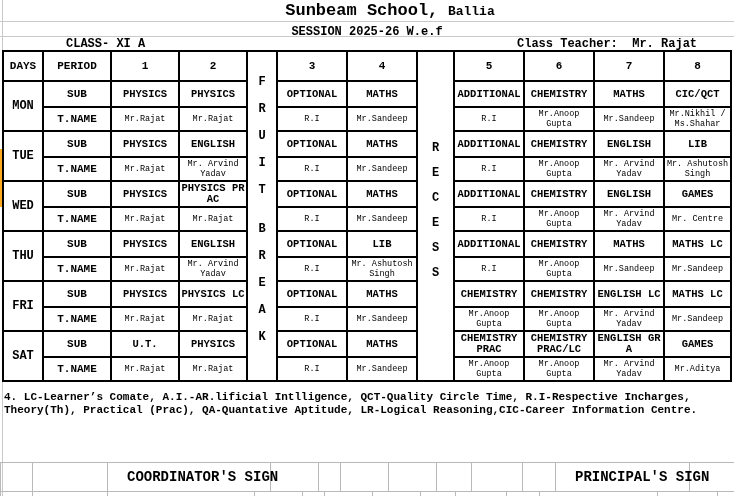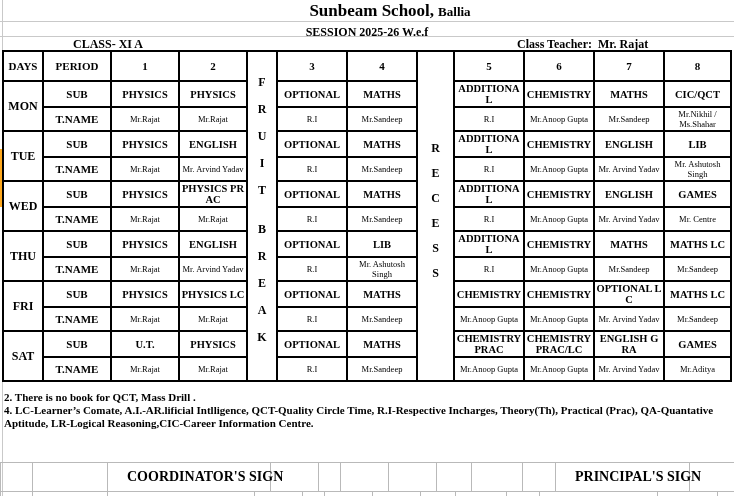--- a/index.html
+++ b/index.html
@@ -1,37 +1,37 @@
 <!DOCTYPE html>
 <html><head>
 <meta charset="utf-8">
 <style>
   html,body{margin:0;padding:0;}
   .sheet{
     position:relative;
     width:734px;height:496px;
     background:#ffffff;
-    font-family:Liberation Serif, serif;
+    font-family:Liberation Mono, monospace;
     color:#000;
     overflow:hidden;
   }
   
   .gline{position:absolute;background:#c9c9c9;}
   .g-top1{left:0;top:21px;width:734px;height:1px;}
   .g-top2{left:0;top:36px;width:734px;height:1px;}
   .g-left{left:2px;top:0;width:1px;height:496px;}
   .orange-strip{position:absolute;left:0;top:149px;width:3px;height:58px;background:#ffa91e;}
 
   
   .title-wrap{position:absolute;top:0;left:23px;width:734px;text-align:center;}
   .school-title{font-size:17px;font-weight:bold;line-height:21px;}
   .school-city{font-size:13px;font-weight:bold;}
   .session-wrap{position:absolute;top:22px;left:0;width:734px;text-align:center;}
   .session{font-size:12px;font-weight:bold;}
-  .class-label{position:absolute;top:37px;left:73px;font-size:12px;font-weight:bold;white-space:pre;}
+  .class-label{position:absolute;top:37px;left:66px;font-size:12px;font-weight:bold;white-space:pre;}
   .class-teacher{position:absolute;top:37px;left:517px;font-size:12px;font-weight:bold;white-space:pre;text-align:center;}
 
   
   table.tt{
     position:absolute;left:2px;top:50px;
     border-collapse:collapse;table-layout:fixed;width:728px;
   }
   .tt th,.tt td{
     border:2px solid #000;
     padding:0 1px;
@@ -231,21 +231,21 @@
 
     <tr class="sub-row">
       <td class="day-cell" rowspan="2">FRI</td>
       <td class="rowlab">SUB</td>
       <td class="subj">PHYSICS</td>
       <td class="subj">PHYSICS LC</td>
       <td class="subj">OPTIONAL</td>
       <td class="subj">MATHS</td>
       <td class="subj">CHEMISTRY</td>
       <td class="subj">CHEMISTRY</td>
-      <td class="subj">OPTIONAL LC</td>
+      <td class="subj">ENGLISH LC</td>
       <td class="subj">MATHS LC</td>
     </tr>
     <tr class="tname-row">
       <td class="rowlab">T.NAME</td>
       <td class="tname">Mr.Rajat</td>
       <td class="tname">Mr.Rajat</td>
       <td class="tname">R.I</td>
       <td class="tname">Mr.Sandeep</td>
       <td class="tname">Mr.Anoop Gupta</td>
       <td class="tname">Mr.Anoop Gupta</td>
@@ -273,21 +273,20 @@
       <td class="tname">Mr.Sandeep</td>
       <td class="tname">Mr.Anoop Gupta</td>
       <td class="tname">Mr.Anoop Gupta</td>
       <td class="tname">Mr. Arvind Yadav</td>
       <td class="tname">Mr.Aditya</td>
     </tr>
   </tbody>
     </table>
 
   <div class="notes">
-    <p>2. There is no book for QCT, Mass Drill .</p>
     <p>4. LC-Learner’s Comate, A.I.-AR.lificial Intlligence, QCT-Quality Circle Time, R.I-Respective Incharges, Theory(Th), Practical (Prac), QA-Quantative Aptitude, LR-Logical Reasoning,CIC-Career Information Centre.</p>
   </div>
 
   <div class="sign-row">
     <div class="sign-cell" style="width:33px"></div>
     <div class="sign-cell" style="width:75px"></div>
     <div class="sign-cell sign-label" style="width:147px">COORDINATOR'S SIGN</div>
     <div class="sign-cell" style="width:48px"></div>
     <div class="sign-cell" style="width:22px"></div>
     <div class="sign-cell" style="width:48px"></div>

